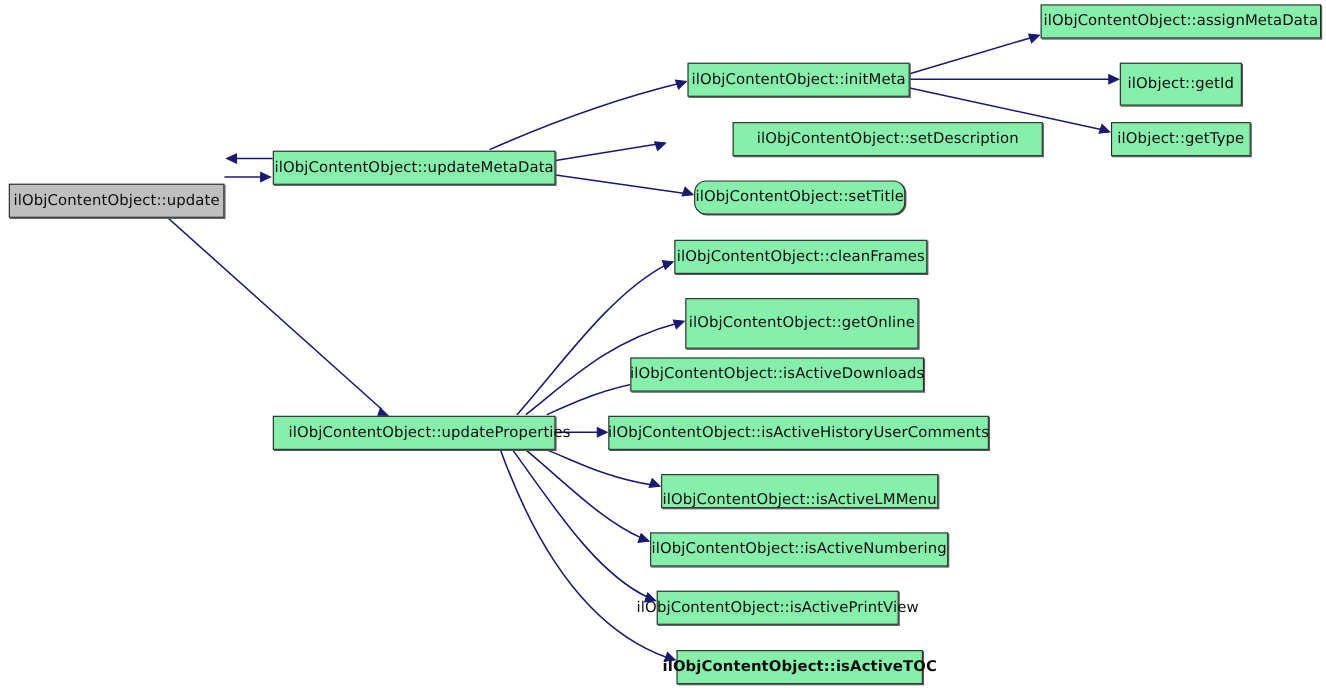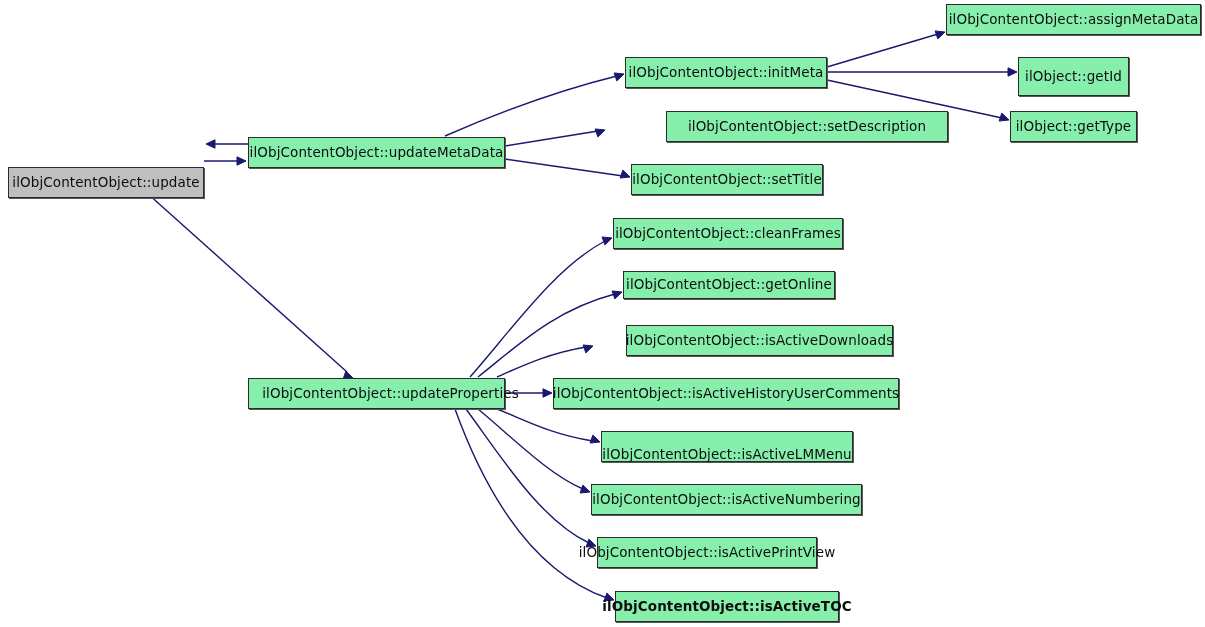--- a/index.html
+++ b/index.html
@@ -101,33 +101,33 @@
       </div>
       <div class="node" style="left: 1018px; top: 57px; width: 111px; height: 39px;">
         <span class="node-label">ilObject::getId</span>
       </div>
       <div class="node" style="left: 1010px; top: 111px; width: 127px; height: 31px;">
         <span class="node-label">ilObject::getType</span>
       </div>
       <div class="node" style="left: 642px; top: 111px; width: 282px; height: 31px; margin-left: 24px;">
         <span class="node-label">ilObjContentObject::setDescription</span>
       </div>
-      <div class="node" style="left: 631px; top: 164px; width: 192px; height: 31px;">
+      <div class="node" style="left: 631px; top: 164px; width: 192px; height: 31px; border-radius: 11px;">
         <span class="node-label">ilObjContentObject::setTitle</span>
       </div>
       <div class="node" style="left: 248px; top: 378px; width: 257px; height: 31px; padding-left: 28px;">
         <span class="node-label">ilObjContentObject::updateProperties</span>
       </div>
       <div class="node" style="left: 613px; top: 218px; width: 230px; height: 31px;">
         <span class="node-label">ilObjContentObject::cleanFrames</span>
       </div>
-      <div class="node" style="left: 623px; top: 271px; width: 212px; height: 28px;">
+      <div class="node" style="left: 623px; top: 271px; width: 212px; height: 46px;">
         <span class="node-label">ilObjContentObject::getOnline</span>
       </div>
-      <div class="node" style="left: 626px; top: 325px; width: 267px; height: 31px;">
+      <div class="node" style="left: 573px; top: 325px; width: 267px; height: 31px;">
         <span class="node-label">ilObjContentObject::isActiveDownloads</span>
       </div>
       <div class="node" style="left: 553px; top: 378px; width: 346px; height: 31px;">
         <span class="node-label">ilObjContentObject::isActiveHistoryUserComments</span>
       </div>
       <div class="node" style="left: 601px; top: 431px; width: 252px; height: 31px; align-items: flex-end;">
         <span class="node-label">ilObjContentObject::isActiveLMMenu</span>
       </div>
       <div class="node" style="left: 591px; top: 484px; width: 271px; height: 31px;">
         <span class="node-label">ilObjContentObject::isActiveNumbering</span>

